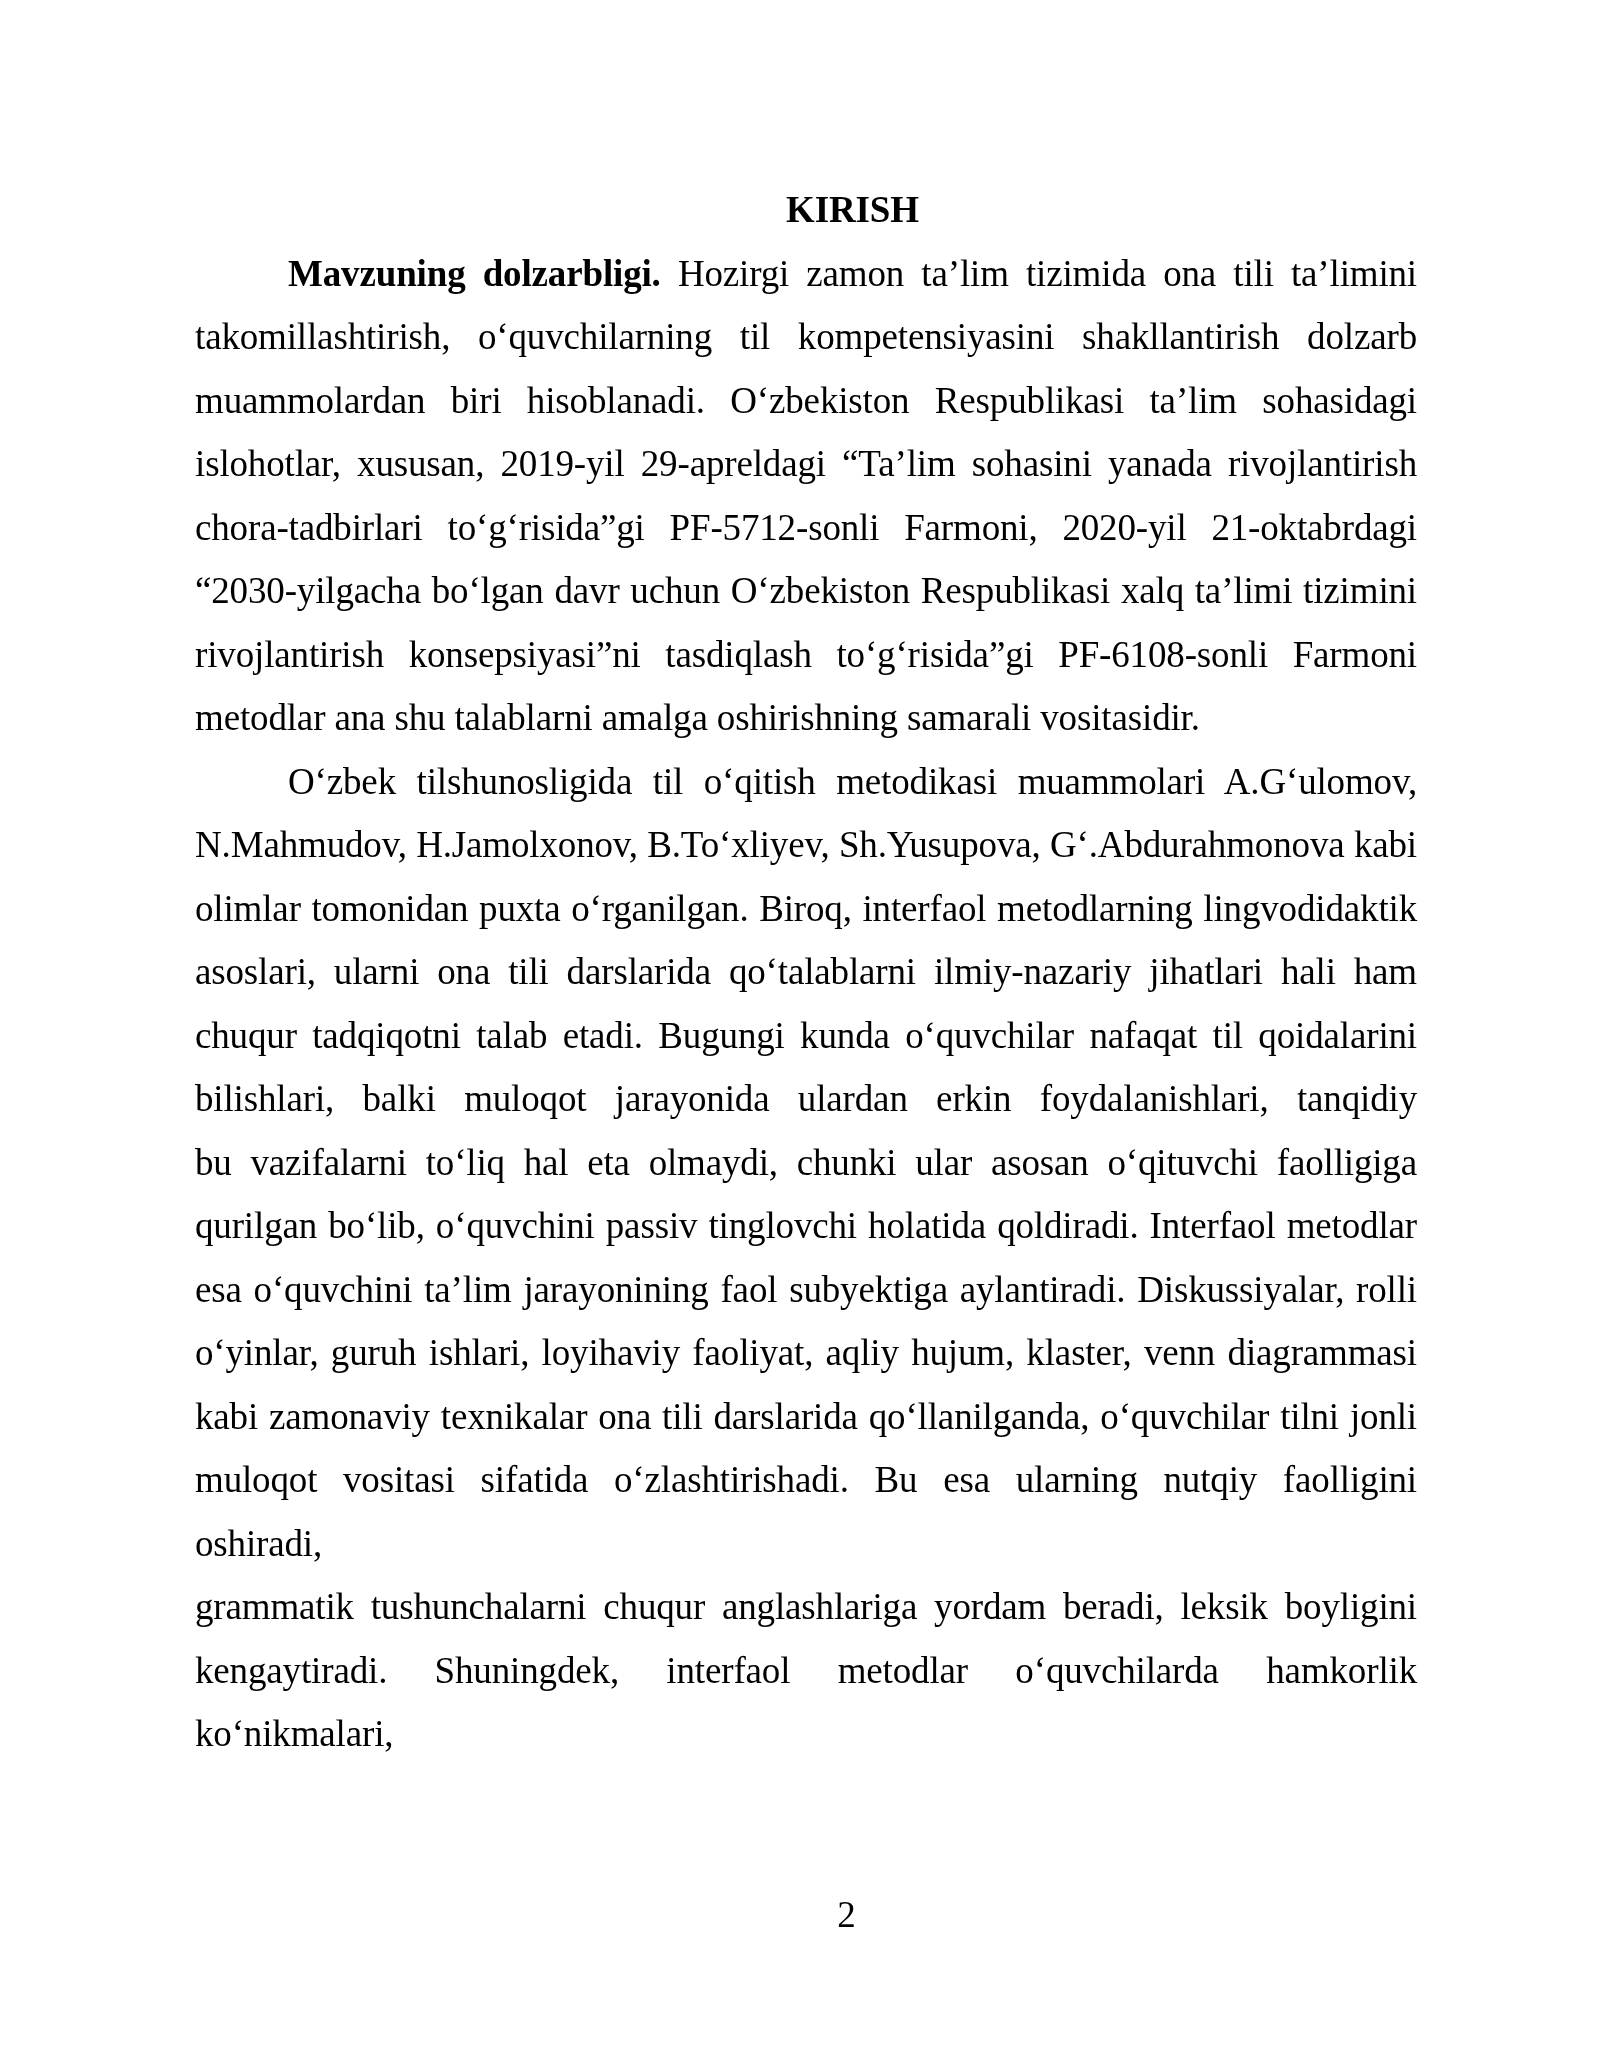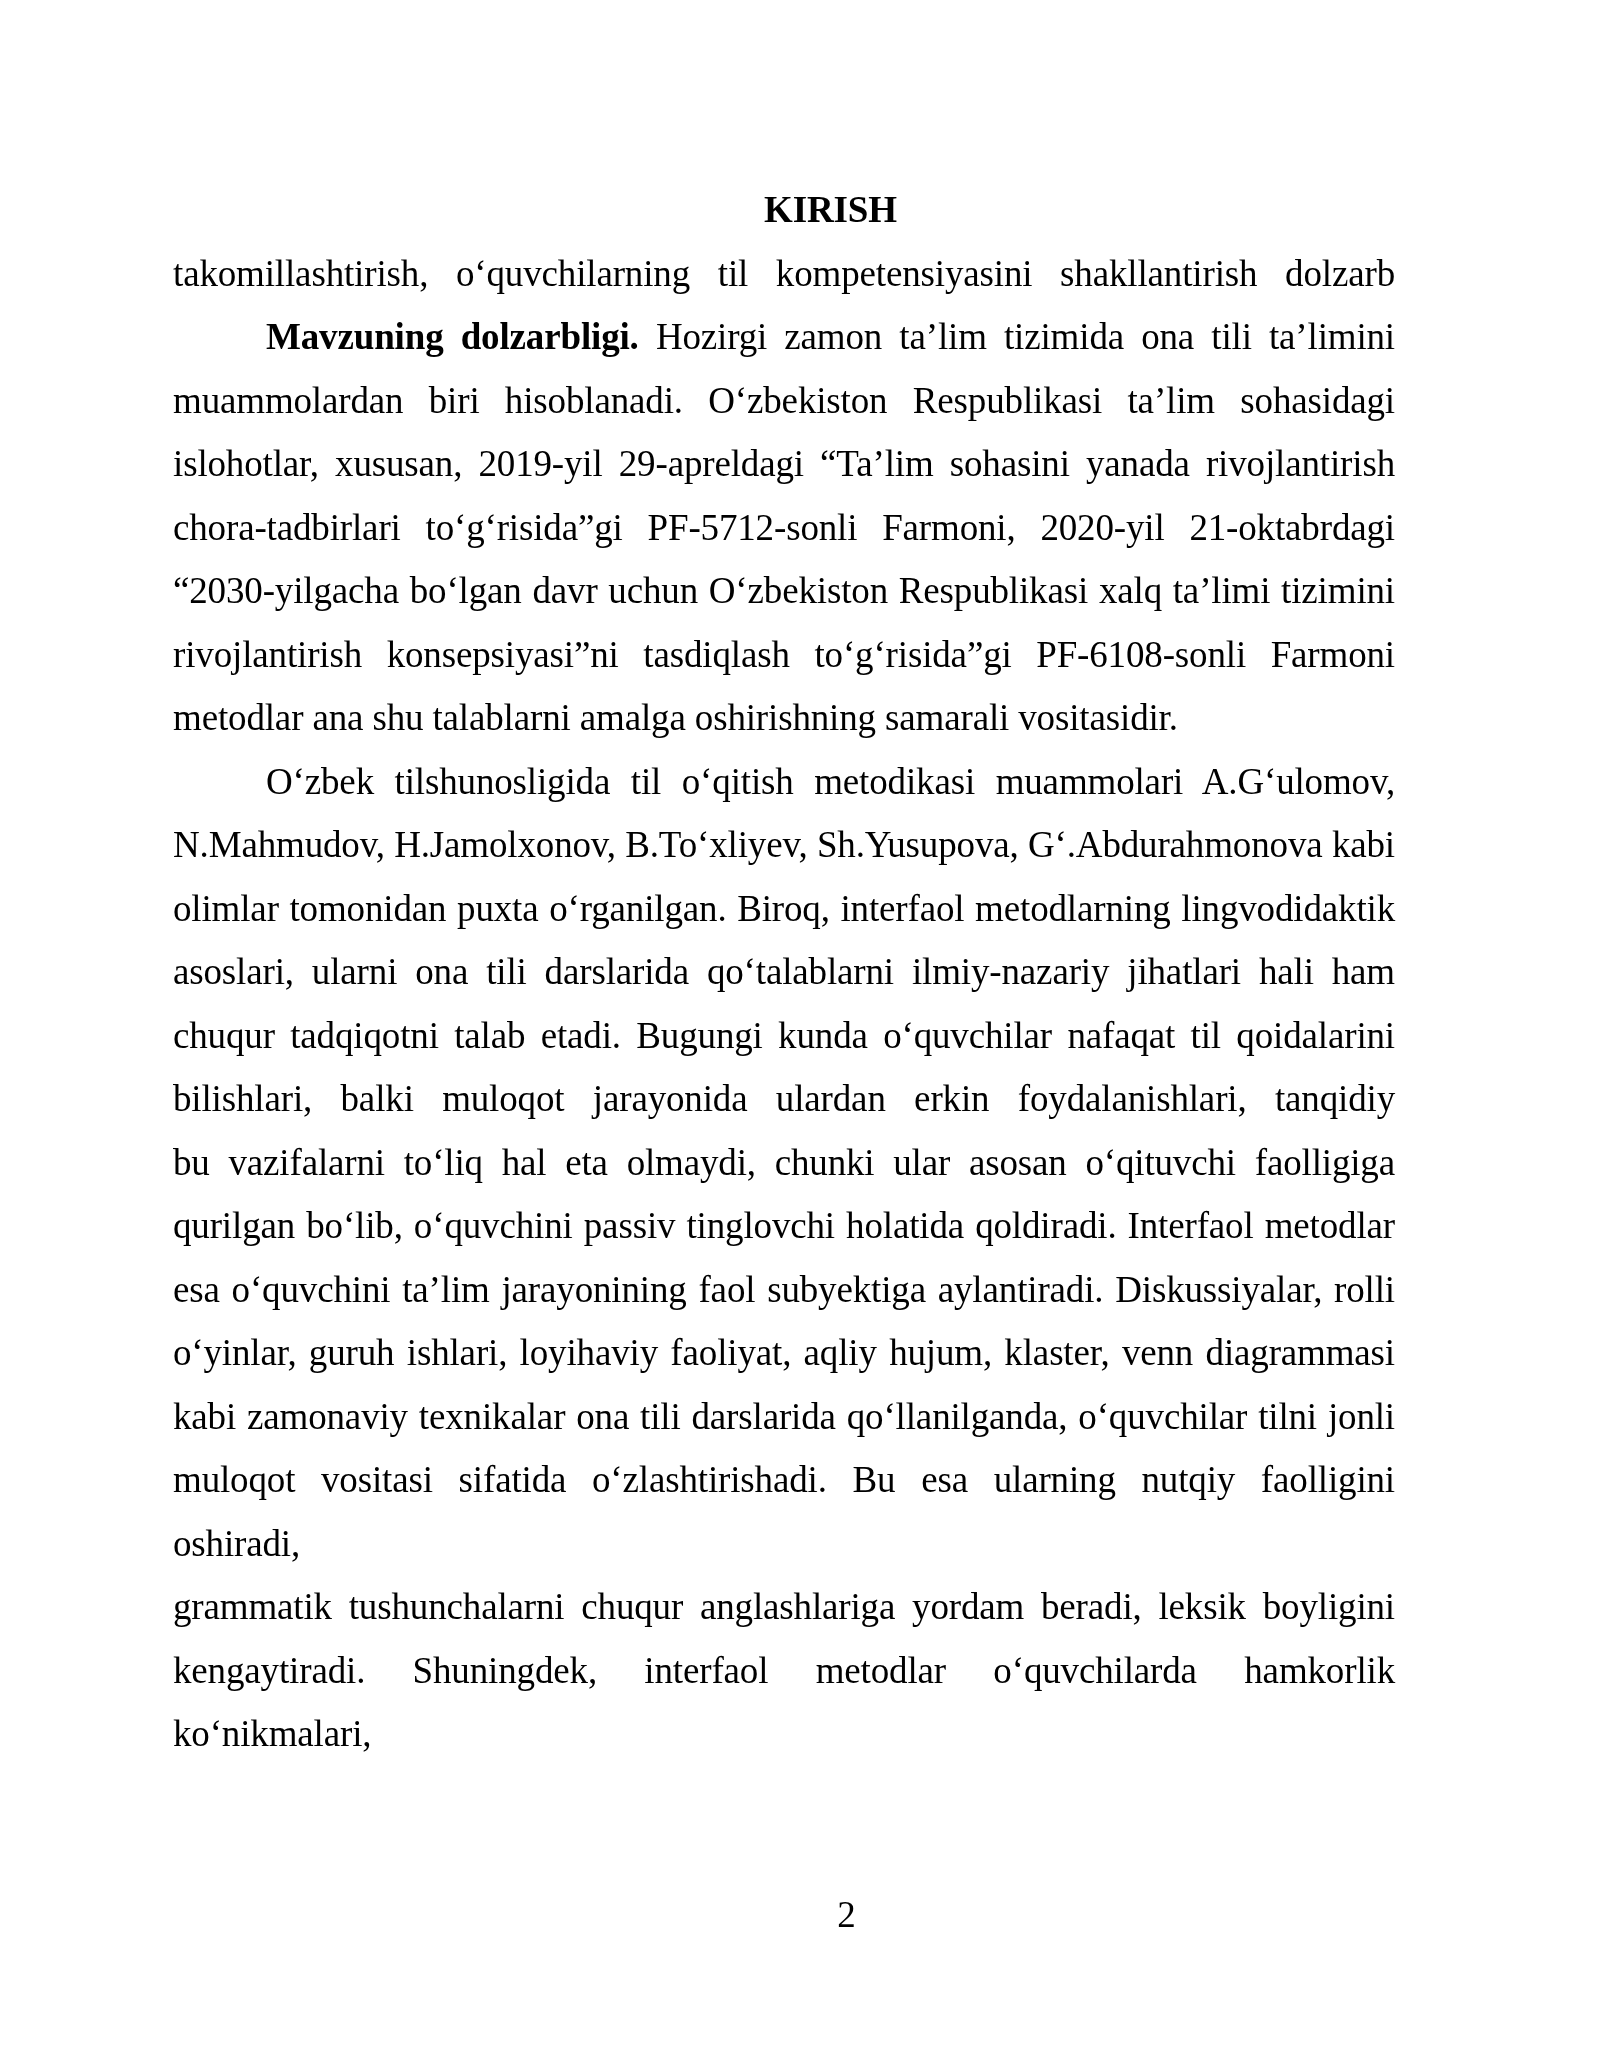--- a/index.html
+++ b/index.html
@@ -15,21 +15,21 @@
     overflow: hidden;
   }
   .page {
     position: relative;
     width: 1600px;
     height: 2070px;
     background: #ffffff;
   }
   .content {
     position: absolute;
-    left: 173px;
+    left: 195px;
     top: 178px;
     width: 1222px;
   }
   .doc-title {
     margin: 0;
     font-size: 37px;
     line-height: 63.5px;
     font-weight: bold;
     text-align: center;
     text-indent: 93px; 
@@ -64,22 +64,22 @@
   }
 </style>
 </head>
 <body>
 
 <div class="page">
   <div class="content">
     <h1 class="doc-title">KIRISH</h1>
     <div>
         <div class="para">
+          <div class="line first"><b>Mavzuning dolzarbligi.</b> Hozirgi zamon ta’lim tizimida ona tili ta’limini</div>
           <div class="line">takomillashtirish, o‘quvchilarning til kompetensiyasini shakllantirish dolzarb</div>
-          <div class="line first"><b>Mavzuning dolzarbligi.</b> Hozirgi zamon ta’lim tizimida ona tili ta’limini</div>
           <div class="line">muammolardan biri hisoblanadi. O‘zbekiston Respublikasi ta’lim sohasidagi</div>
           <div class="line">islohotlar, xususan, 2019-yil 29-apreldagi “Ta’lim sohasini yanada rivojlantirish</div>
           <div class="line">chora-tadbirlari to‘g‘risida”gi PF-5712-sonli Farmoni, 2020-yil 21-oktabrdagi</div>
           <div class="line">“2030-yilgacha bo‘lgan davr uchun O‘zbekiston Respublikasi xalq ta’limi tizimini</div>
           <div class="line">rivojlantirish konsepsiyasi”ni tasdiqlash to‘g‘risida”gi PF-6108-sonli Farmoni</div>
           <div class="line last">metodlar ana shu talablarni amalga oshirishning samarali vositasidir.</div>
         </div>
         <div class="para">
           <div class="line first">O‘zbek tilshunosligida til o‘qitish metodikasi muammolari A.G‘ulomov,</div>
           <div class="line">N.Mahmudov, H.Jamolxonov, B.To‘xliyev, Sh.Yusupova, G‘.Abdurahmonova kabi</div>

